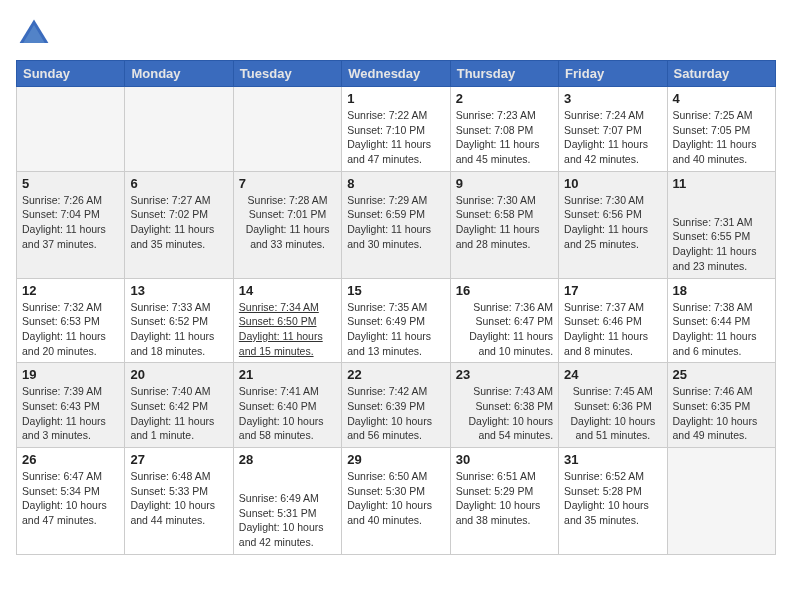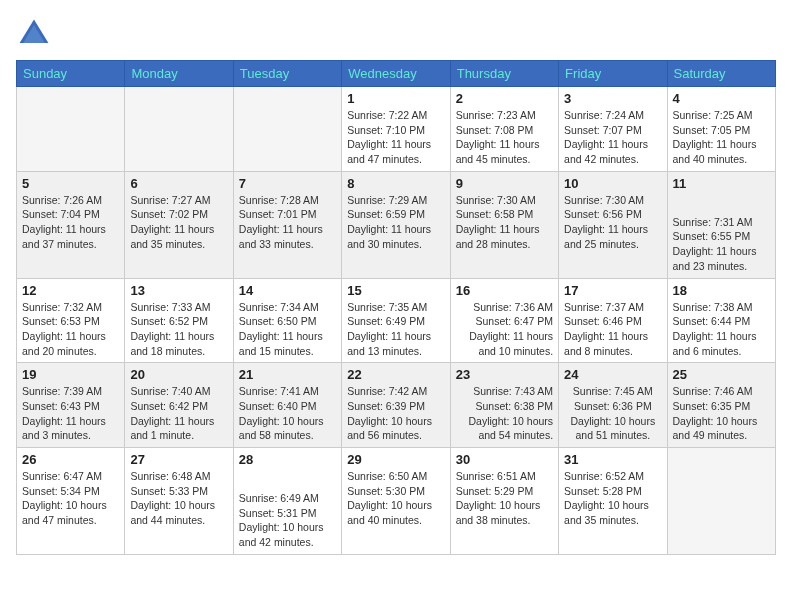--- a/index.html
+++ b/index.html
@@ -52,23 +52,23 @@
       font-size: 15px;
       color: #555;
     }
     .calendar {
       width: 100%;
       border-collapse: collapse;
       border: 1px solid #ccc;
     }
     .calendar th {
       background: #3a6bbd;
-      color: #5eead4;
+      color: #e5e5e5;
       font-size: 13px;
-      font-weight: normal;
+      font-weight: bold;
       text-align: left;
       padding: 5px 6px;
       border: 1px solid #2a5aaa;
     }
     .calendar td {
       vertical-align: top;
       border: 1px solid #ccc;
       padding: 4px 5px;
       width: 108px;
       min-height: 80px;
@@ -174,21 +174,21 @@
         </td>
         <td>
           <div class="day-num">6</div>
           <div class="day-info" style="white-space: pre-line;">Sunrise: 7:27 AM
 Sunset: 7:02 PM
 Daylight: 11 hours
 and 35 minutes.</div>
         </td>
         <td>
           <div class="day-num">7</div>
-          <div class="day-info" style="white-space: pre-line;">Sunrise: 7:28 AM
+          <div class="day-info" style="white-space: pre-line; text-align: center;">Sunrise: 7:28 AM
 Sunset: 7:01 PM
 Daylight: 11 hours
 and 33 minutes.</div>
         </td>
         <td>
           <div class="day-num">8</div>
           <div class="day-info" style="white-space: pre-line;">Sunrise: 7:29 AM
 Sunset: 6:59 PM
 Daylight: 11 hours
 and 30 minutes.</div>
@@ -225,21 +225,21 @@
         </td>
         <td>
           <div class="day-num">13</div>
           <div class="day-info" style="white-space: pre-line;">Sunrise: 7:33 AM
 Sunset: 6:52 PM
 Daylight: 11 hours
 and 18 minutes.</div>
         </td>
         <td>
           <div class="day-num">14</div>
-          <div class="day-info" style="white-space: pre-line;">Sunrise: 7:34 AM
+          <div class="day-info" style="white-space: pre-line; text-decoration: underline;">Sunrise: 7:34 AM
 Sunset: 6:50 PM
 Daylight: 11 hours
 and 15 minutes.</div>
         </td>
         <td>
           <div class="day-num">15</div>
           <div class="day-info" style="white-space: pre-line;">Sunrise: 7:35 AM
 Sunset: 6:49 PM
 Daylight: 11 hours
 and 13 minutes.</div>

